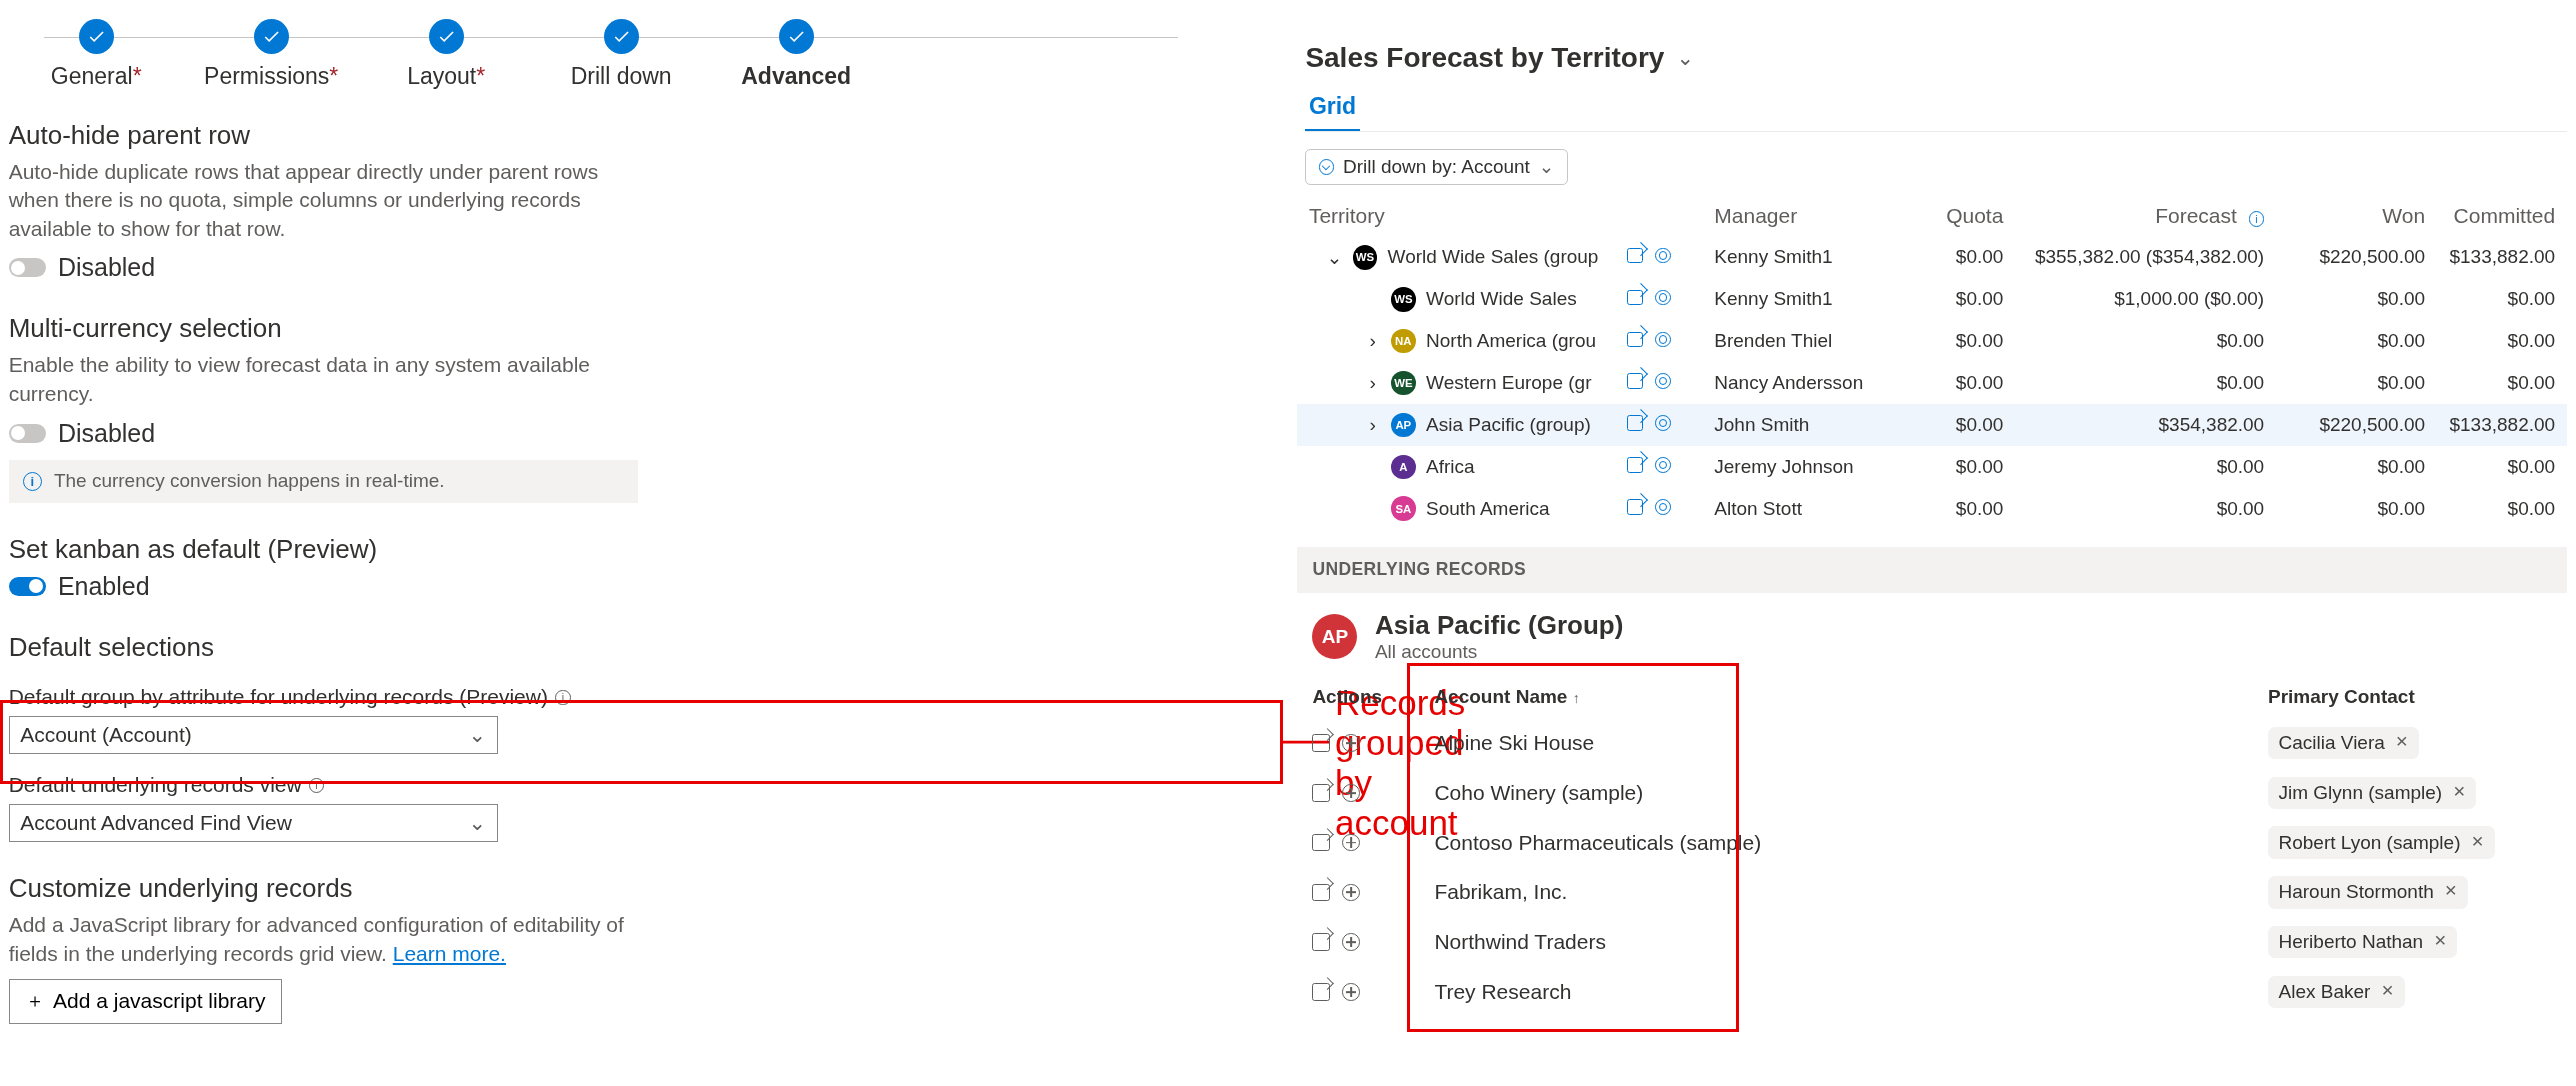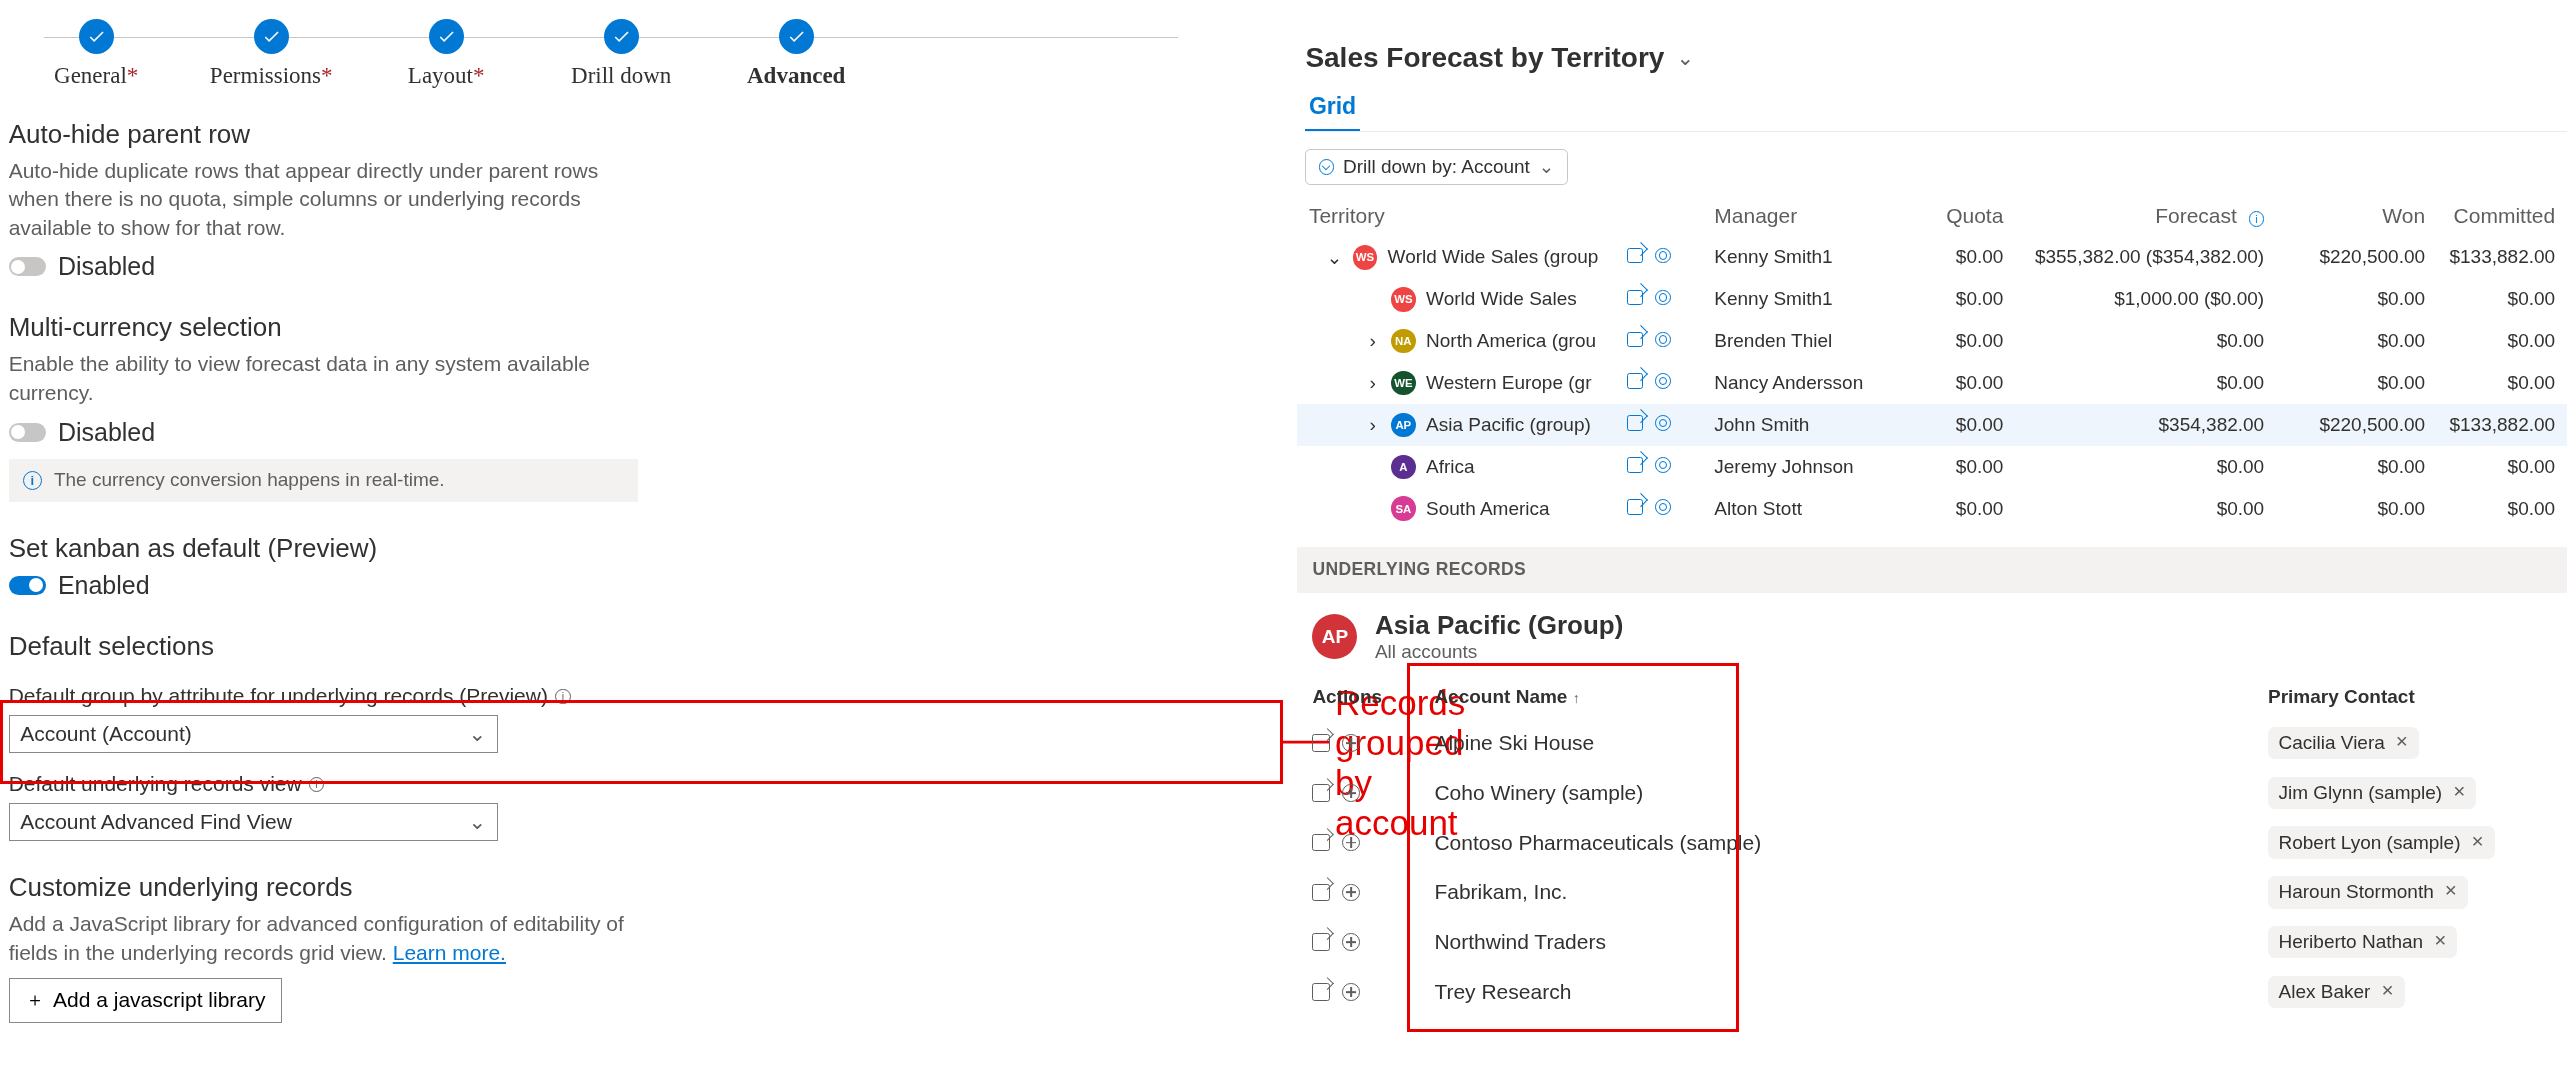--- a/index.html
+++ b/index.html
@@ -13,21 +13,21 @@
     transform-origin: top left;
     display: flex;
   }
   
   .page { width: 2576px; height: 1086px; display: flex; }
   .half { width: 50%; padding: 0; }
   .left { padding: 8.7px 23px 8.7px 8.7px; }
   .right { padding: 8.7px 8.7px 8.7px 8.7px; position: relative; margin-top: 28px; }
 
   
-  .stepper { display: flex; align-items: flex-start; margin: 10.5px 0 30px 0; position: relative; font-family: Liberation Serif, serif; }
+  .stepper { display: flex; align-items: flex-start; margin: 10.5px 0 30px 0; position: relative; }
   .step { display:flex; flex-direction:column; align-items:center; position:relative; width: 175px;}
   .step-circle {
     width: 35px; height: 35px; border-radius: 50%;
     background: #0078d4; display:flex; align-items:center; justify-content:center;
   }
   .step-circle svg { width:19px; height:19px; }
   .step-label { margin-top:8.7px; font-size: 23px; color:#323130; }
   .step-label .req { color:#a4262c; }
   .step.active .step-label { font-weight:600; }
   .stepper-line {
@@ -90,21 +90,21 @@
 
   .grid { width:100%; border-collapse:collapse;}
   .grid th { text-align:left; font-size:21px; font-weight:400; color:#605e5c; padding:8.7px 12.2px;}
   .grid th.right, .grid td.right { text-align:right;}
   .grid td { font-size:19px; color:#323130; padding:8.7px 12.2px; vertical-align:middle;}
   .grid tr.sel { background:#eef5fc;}
   .terr-cell { display:flex; align-items:center; gap:10.5px;}
   .chevcell { width:15.7px; display:inline-block; text-align:center;}
   .badge { width:24.5px; height:24.5px; border-radius:50%; display:inline-flex; align-items:center; justify-content:center;
     color:#fff; font-size:11.4px; font-weight:600;}
-  .b-ws{background:#ef4444;} .b-na{background:#c19c00;} .b-we{background:#14532d;} .b-ap{background:#0078d4;}
+  .b-ws{background:#000000;} .b-na{background:#c19c00;} .b-we{background:#14532d;} .b-ap{background:#0078d4;}
   .b-af{background:#5c2e91;} .b-sa{background:#d83b93;}
   .row-icons { display:inline-flex; gap:12.2px; }
   .ico-share, .ico-ring { width:15.7px; height:15.7px; display:inline-block;}
   .ico-share{border:1.7px solid #0078d4; border-radius:2.6px; position:relative;}
   .ico-share::after{content:""; position:absolute; right:-3.5px; top:-5.2px; width:8.7px; height:8.7px;
     border-top:1.7px solid #0078d4; border-right:1.7px solid #0078d4; transform:rotate(45deg);}
   .ico-ring{border:1.7px solid #0078d4; border-radius:50%; position:relative;}
   .ico-ring::after{content:""; position:absolute; inset:2.6px; border:1.7px solid #0078d4; border-radius:50%;}
 
   .info14 { width:15.7px; height:15.7px; border:1.3px solid #605e5c; border-radius:50%; display:inline-flex;

